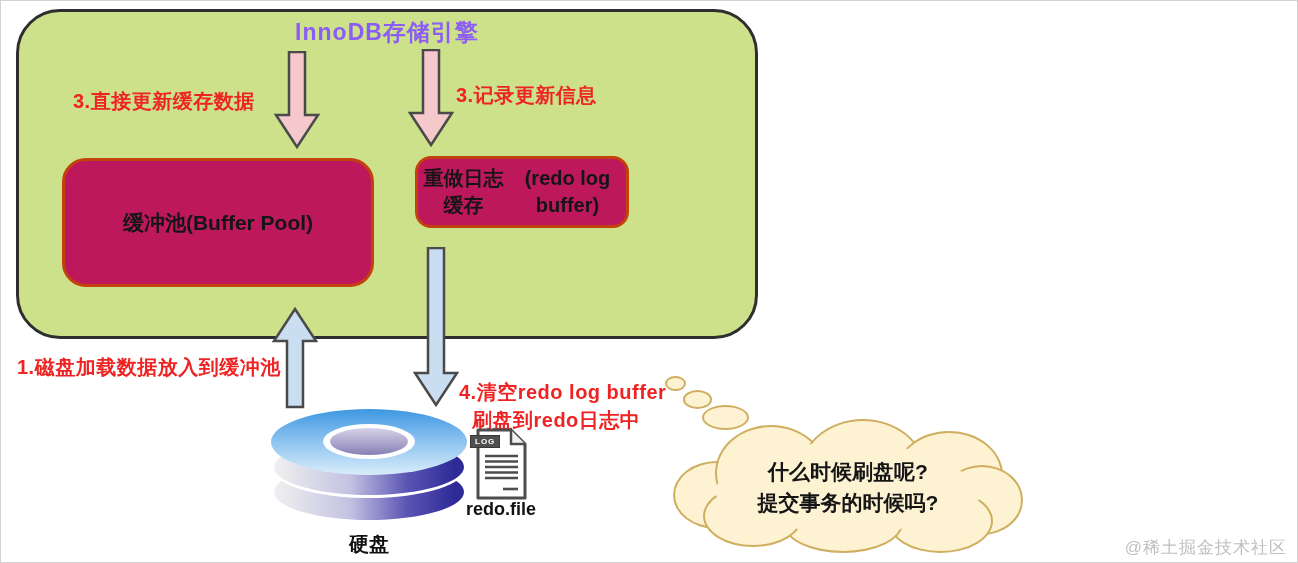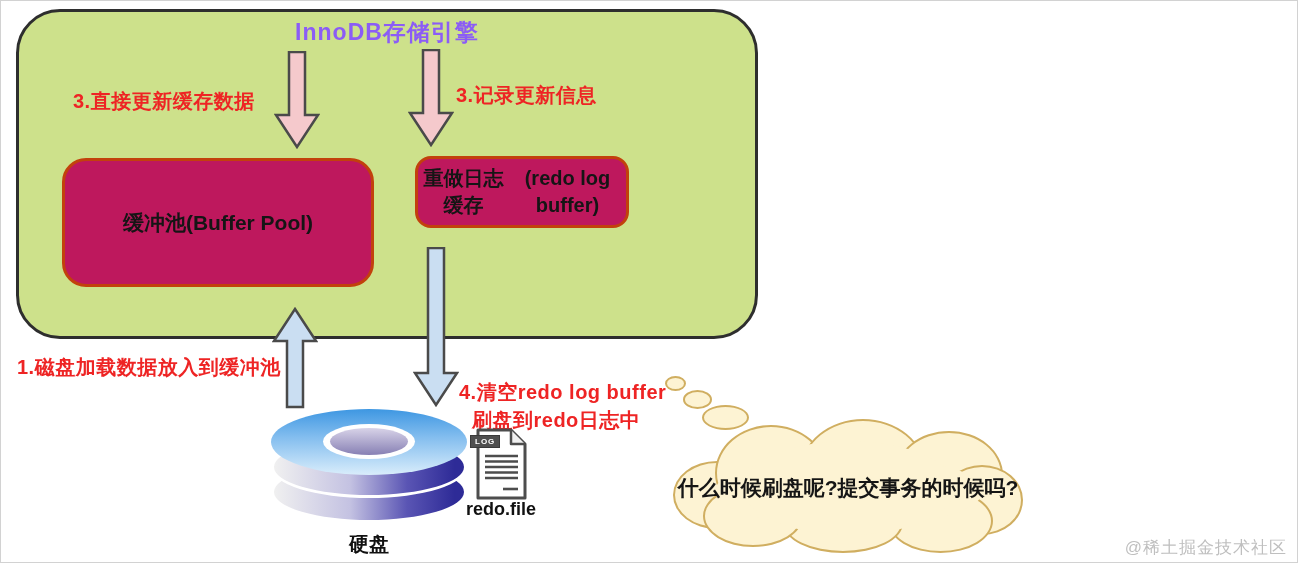--- a/index.html
+++ b/index.html
@@ -81,21 +81,21 @@
     position:absolute;border:2.5px solid #d0ae60;background:#fdf3d3;border-radius:50%;
   }
   .cloud{position:absolute;left:672px;top:418px;width:350px;height:136px;}
   .cloud .bump{
     position:absolute;border:2.5px solid #d0ae60;background:#fdf3d3;border-radius:50%;
     box-sizing:border-box;
   }
   .cloud .cover{position:absolute;background:#fdf3d3;border-radius:50%;}
   .cloud-text{
     position:absolute;left:0;top:0;width:100%;height:100%;
-    display:flex;align-items:center;justify-content:center;
+    display:flex;flex-direction:column;align-items:center;justify-content:center;
     font-size:21px;font-weight:bold;color:#151515;line-height:31px;z-index:5;
   }
   
   .watermark{
     position:absolute;right:10px;top:535px;font-size:17px;color:#bfbfbf;
     letter-spacing:1px;
   }
 </style>
 </head>
 <body>

